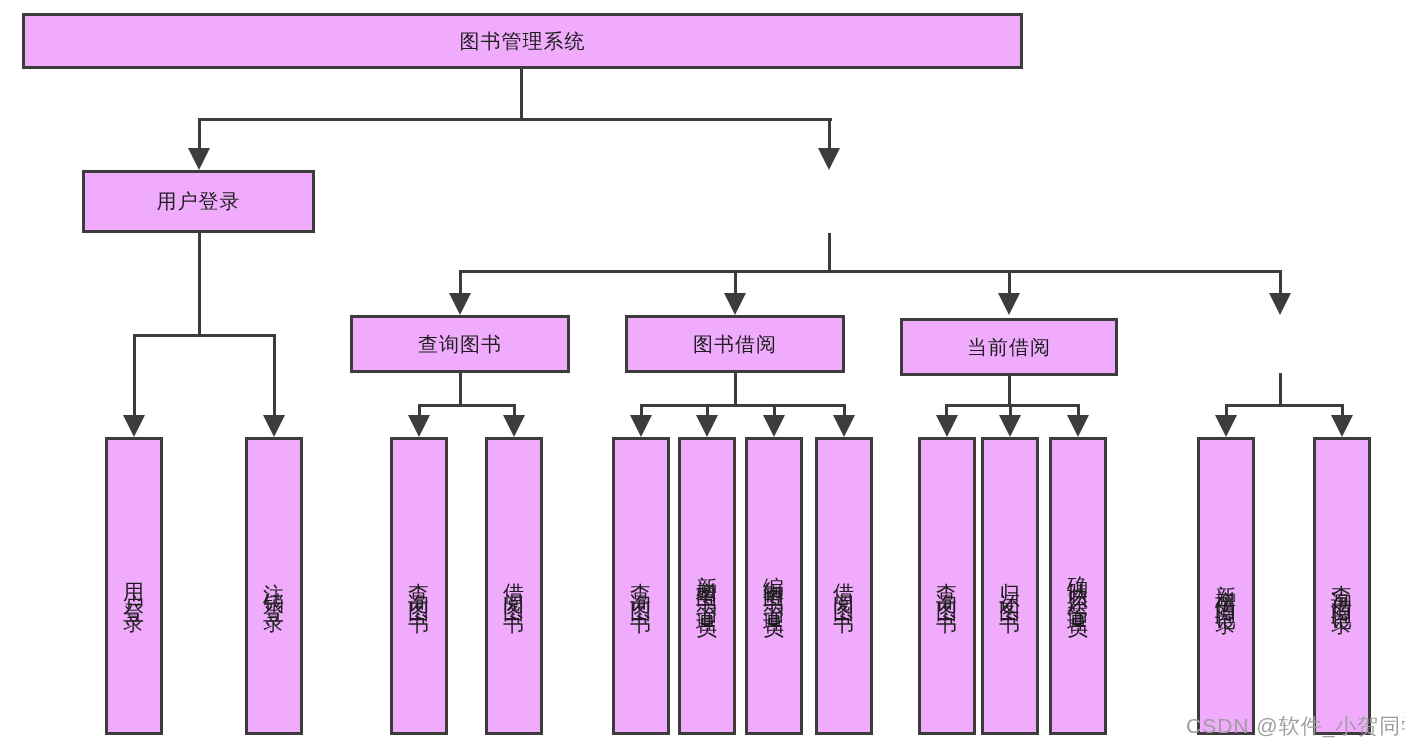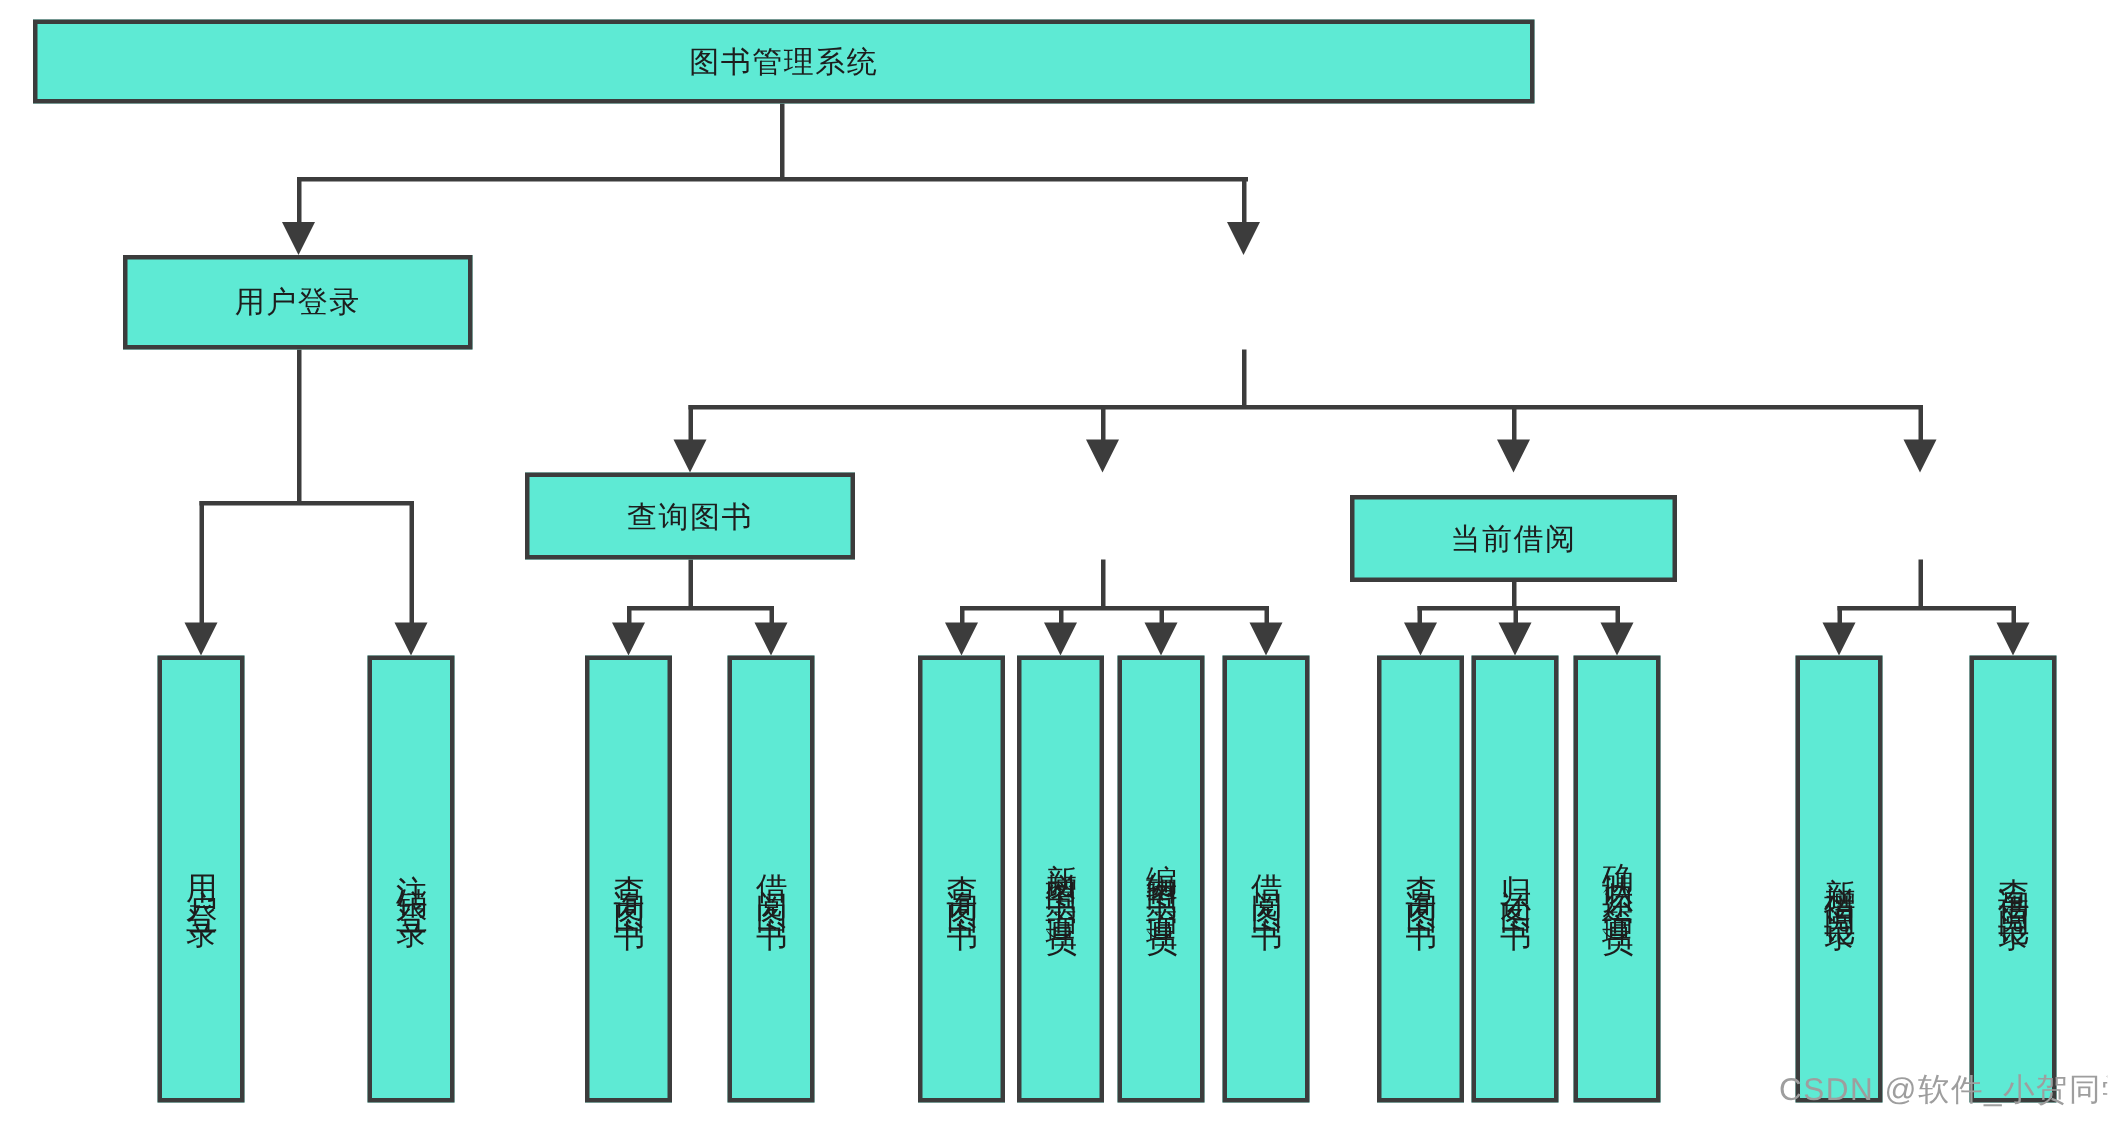--- a/index.html
+++ b/index.html
@@ -9,21 +9,21 @@
   html,body{margin:0;padding:0;background:#ffffff;}
   #canvas{
     position:relative;
     width:1405px;height:747px;
     background:#ffffff;
     font-family:"Liberation Sans", sans-serif;
     overflow:hidden;
   }
   .box{
     position:absolute;
-    background:#5eead4;
+    background:#f0abfc;
     border:3px solid var(--line);
     box-sizing:border-box;
     display:flex;align-items:center;justify-content:center;
     color:var(--text);
     z-index:2;
   }
   .hbox{font-size:20px;letter-spacing:1px;}
   .vbox{
     writing-mode:vertical-rl;
     font-size:21px;
@@ -49,21 +49,22 @@
 </head>
 <body>
 
 <div id="canvas">
 
   <div class="box hbox" style="left:22px;top:13px;width:1001px;height:56px;">图书管理系统</div>
 
   <div class="box hbox" style="left:82px;top:170px;width:233px;height:63px;">用户登录</div>
 
   <div class="box hbox" style="left:350px;top:315px;width:220px;height:58px;">查询图书</div>
-  <div class="box hbox" style="left:900px;top:330px;width:218px;height:58px;">当前借阅</div>
+  <div class="box hbox" style="left:625px;top:315px;width:220px;height:58px;">图书借阅</div>
+  <div class="box hbox" style="left:900px;top:318px;width:218px;height:58px;">当前借阅</div>
 
   <div class="box vbox" style="left:105px;">用户登录</div>
   <div class="box vbox" style="left:245px;">注销登录</div>
 
   <div class="box vbox" style="left:390px;">查询图书</div>
   <div class="box vbox" style="left:485px;">借阅图书</div>
 
   <div class="box vbox" style="left:612px;">查询图书</div>
   <div class="box vbox tight" style="left:678px;">新增图书（管理员）</div>
   <div class="box vbox tight" style="left:745px;">编辑图书（管理员）</div>

